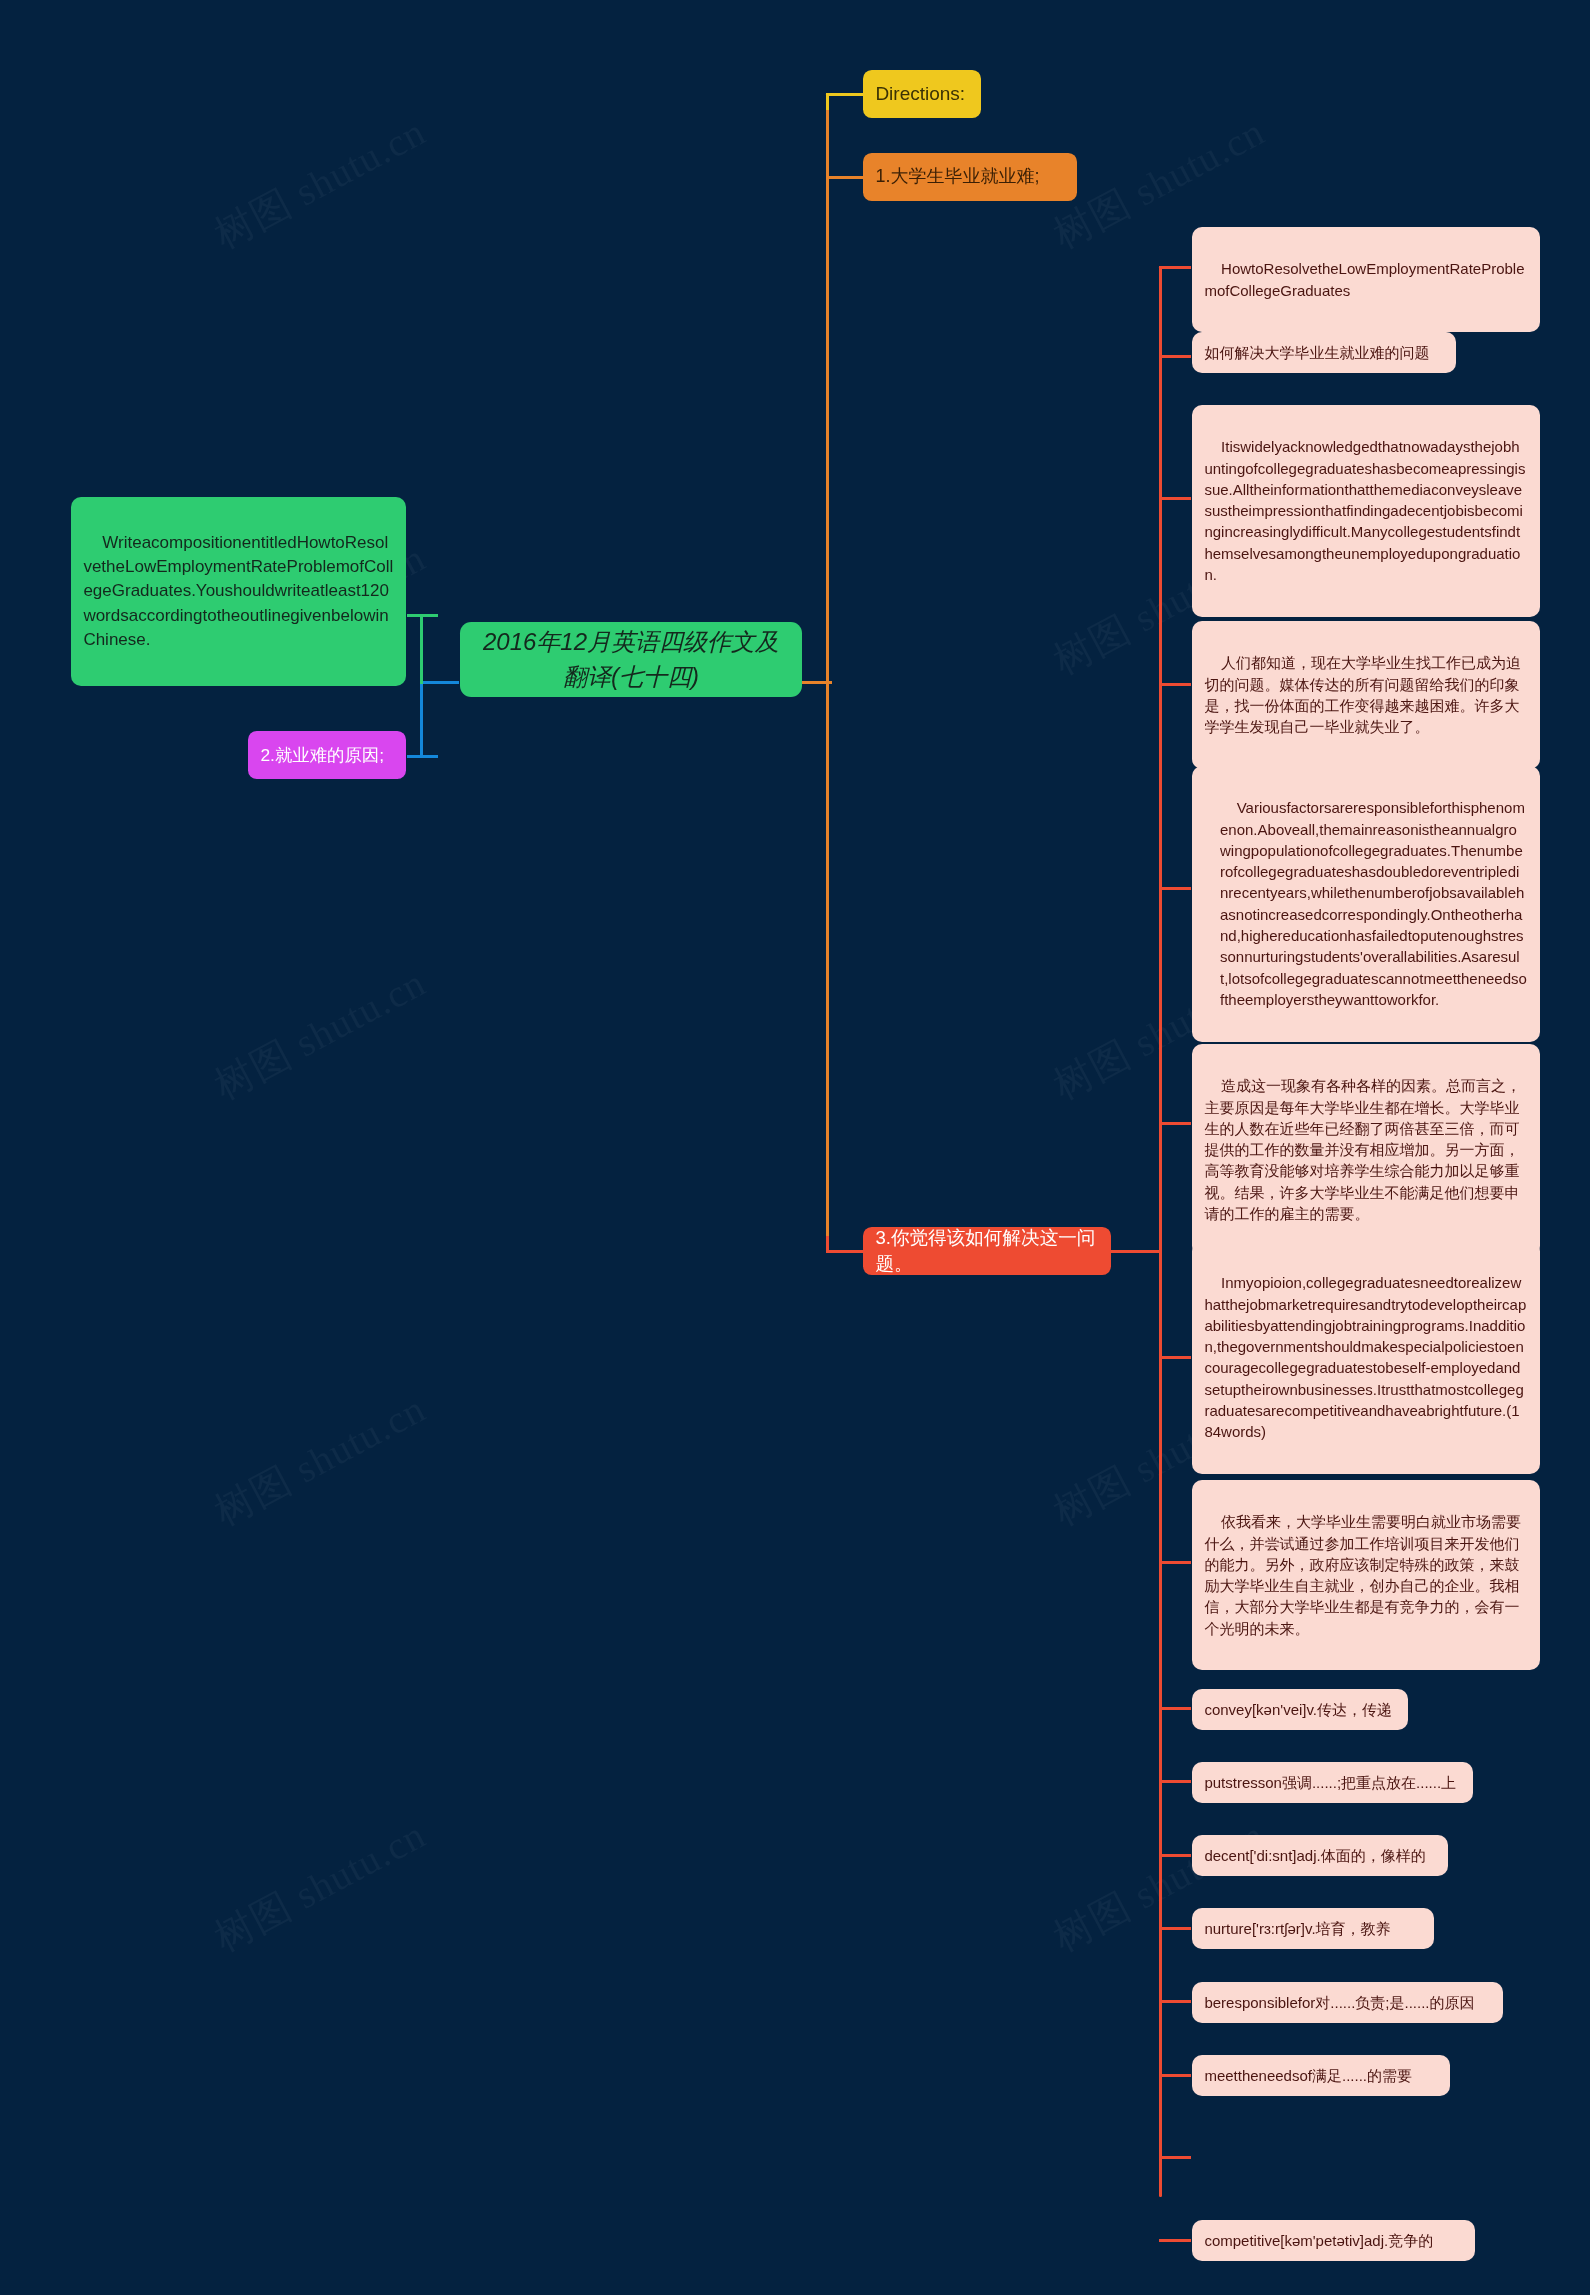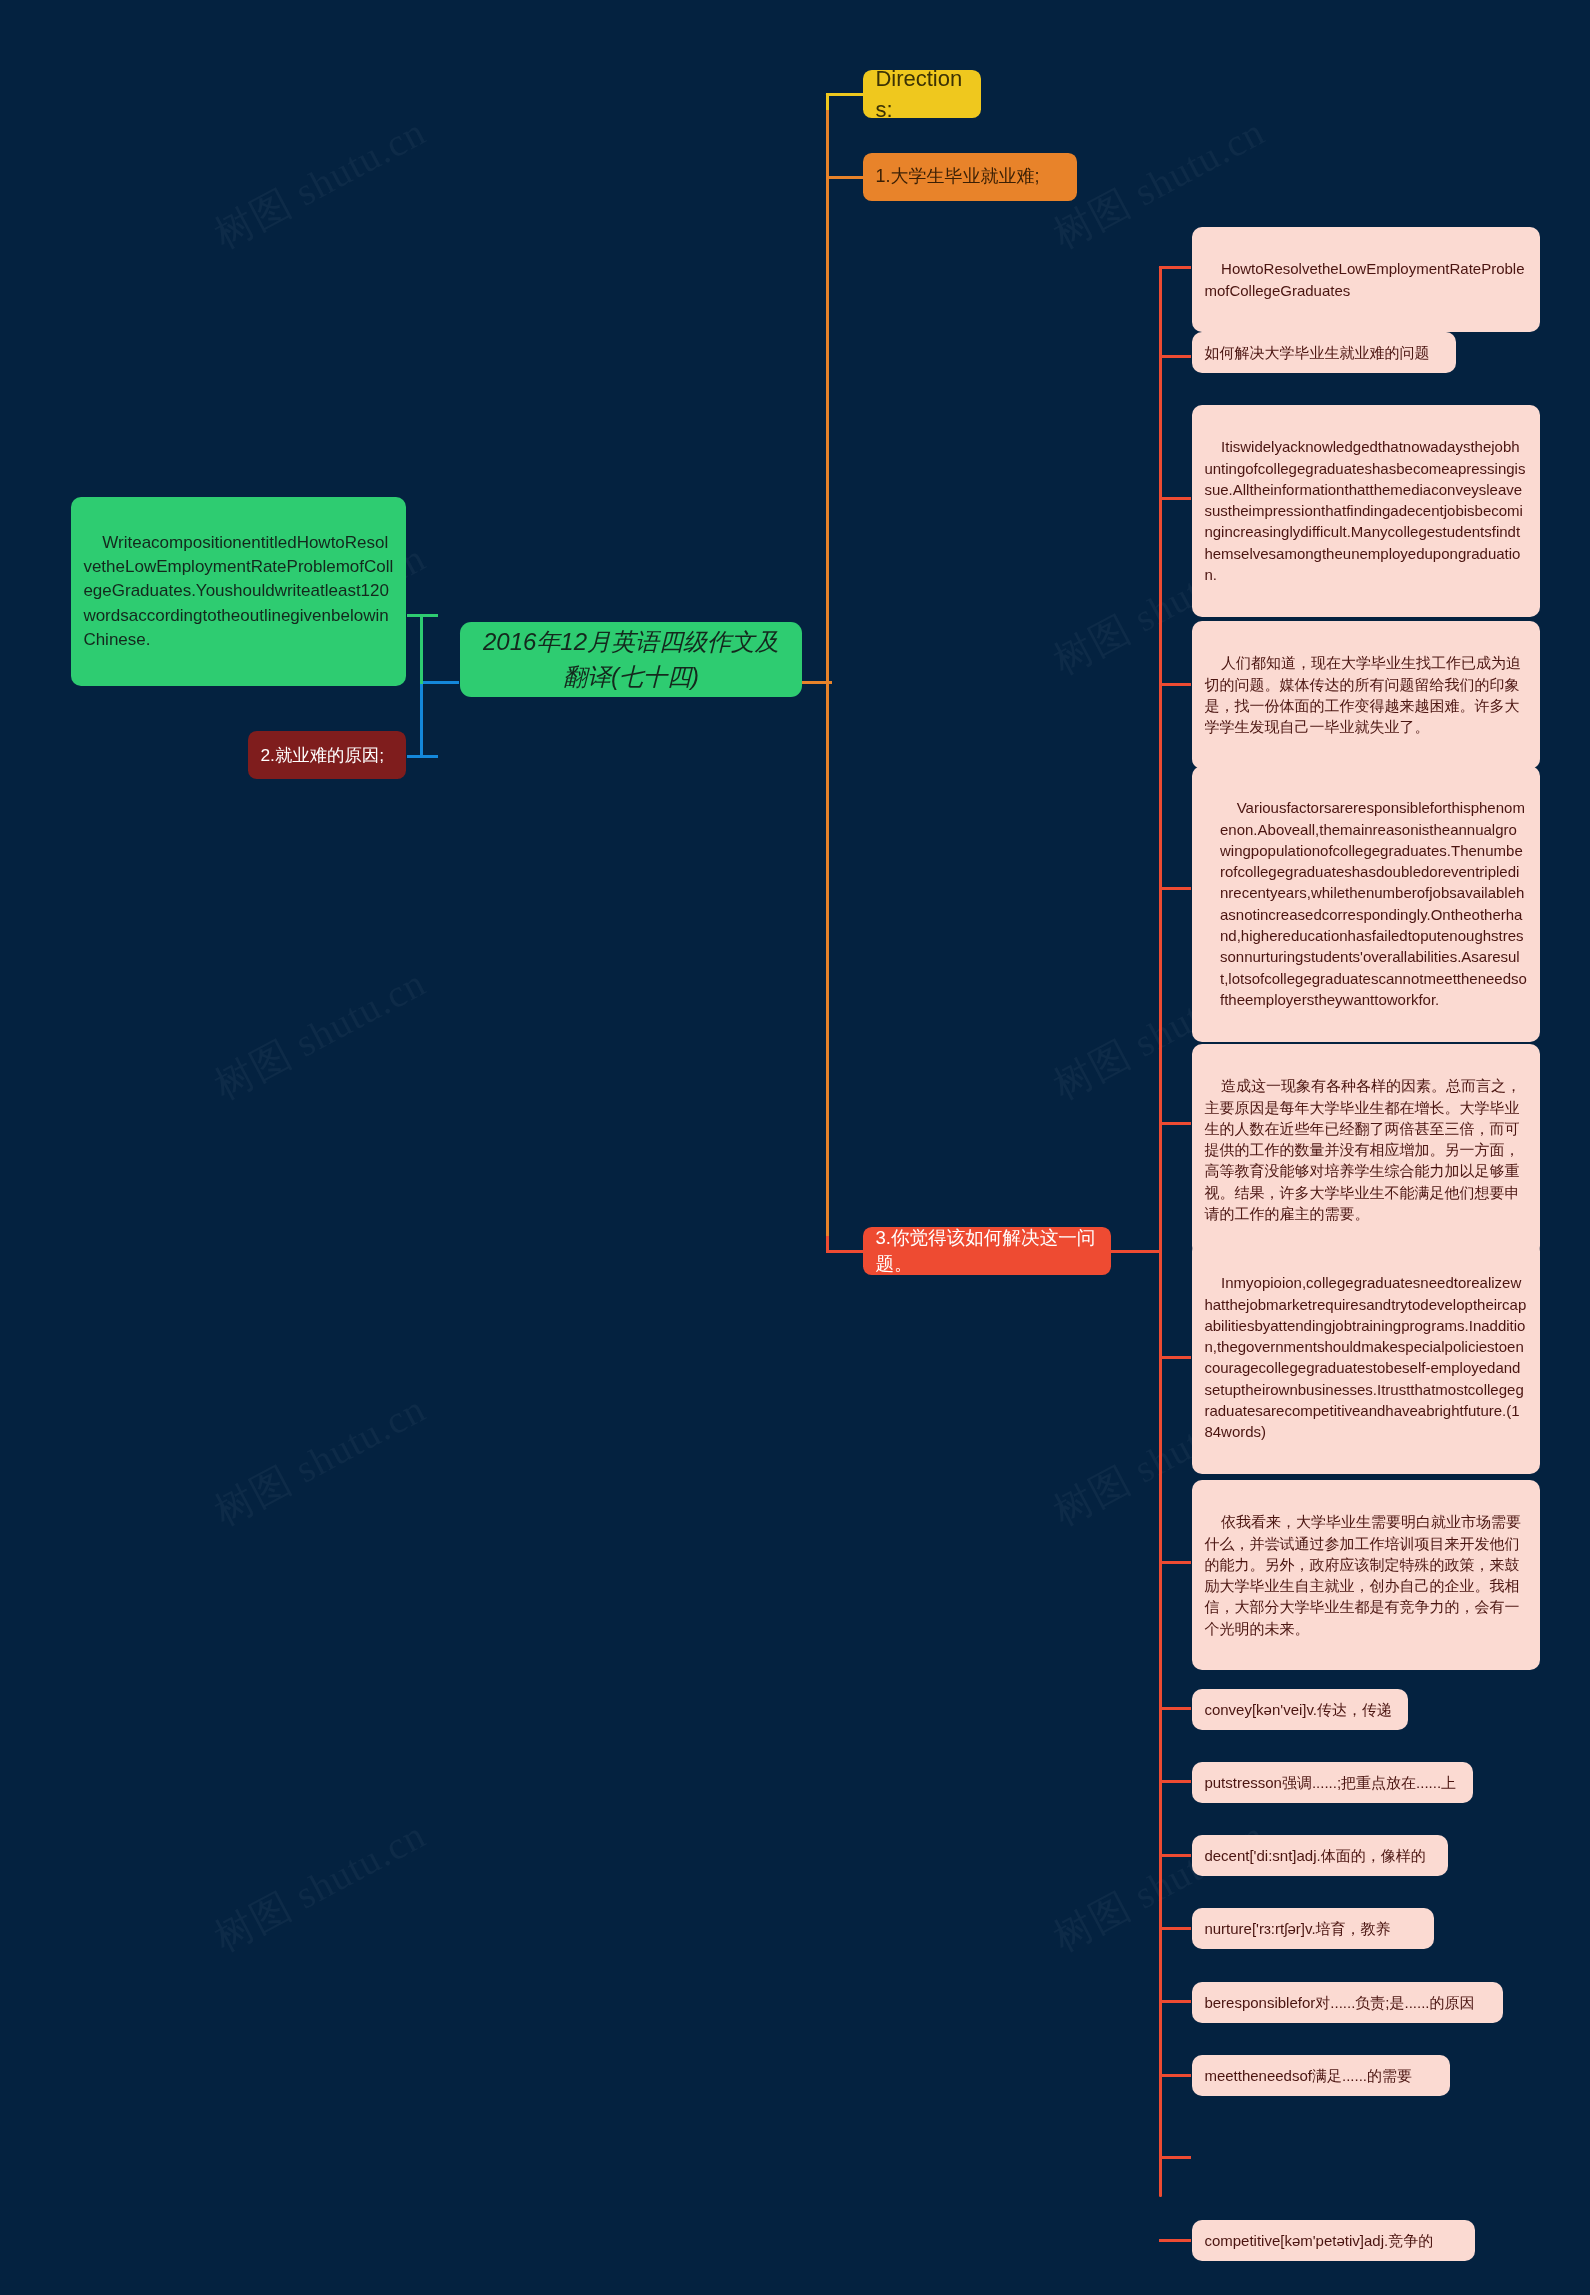--- a/index.html
+++ b/index.html
@@ -47,29 +47,29 @@
     font-size: 24px;
     border-radius: 11.2px;
   }
   .n-green {
     background: #2ECC71;
     color: #14281d;
     font-size: 17px;
     border-radius: 10px;
   }
   .n-blue {
-    background: #7f1d1d;
+    background: #d946ef;
     color: #ffffff;
     font-size: 17.4px;
     border-radius: 8.7px;
   }
   .n-yellow {
     background: #EFC81E;
     color: #3b3205;
-    font-size: 22px;
+    font-size: 19px;
     border-radius: 8.7px;
   }
   .n-orange {
     background: #E8832A;
     color: #3a1f05;
     font-size: 18px;
     border-radius: 8.7px;
   }
   .n-red {
     background: #EE4B32;

